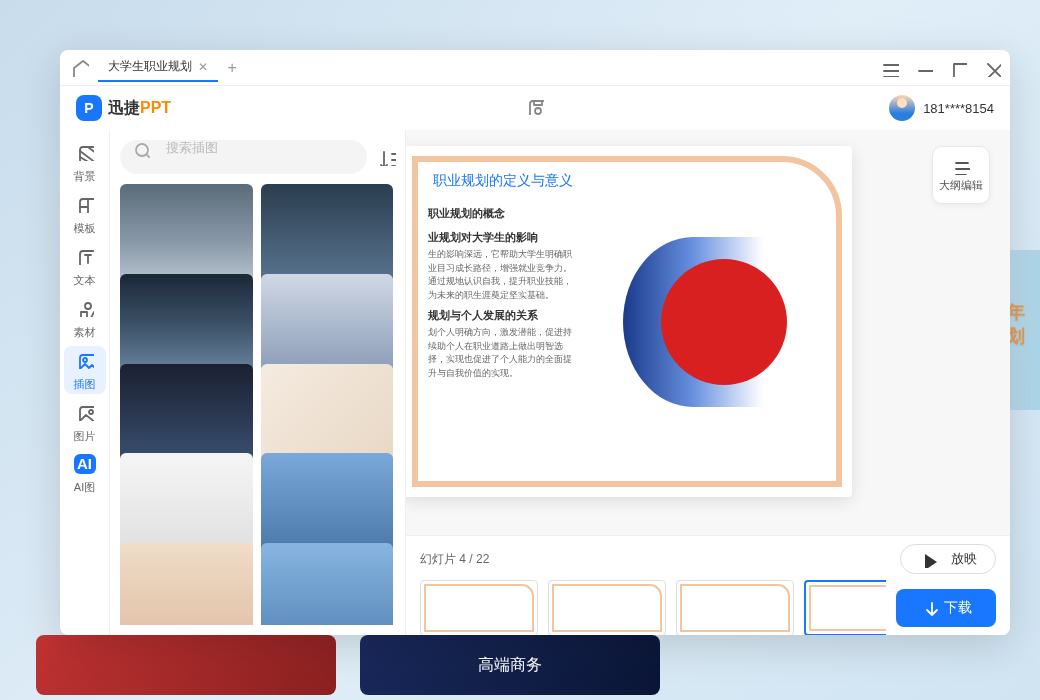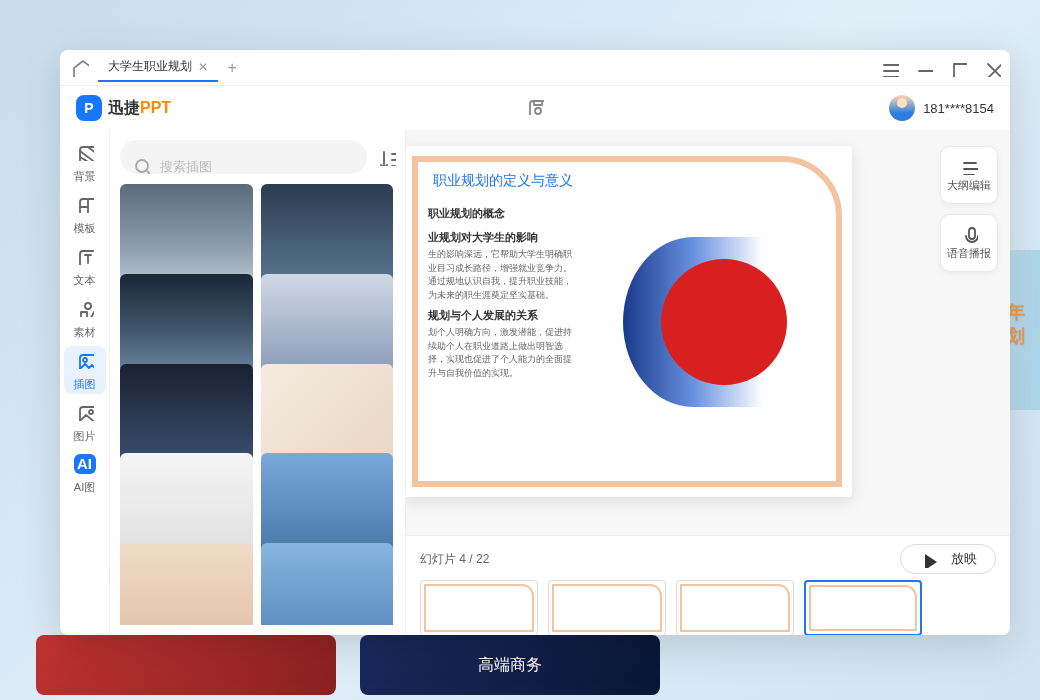--- a/index.html
+++ b/index.html
@@ -35,21 +35,21 @@
   .body{flex:1;display:flex;min-height:0}
 
   .rail{width:50px;border-right:1px solid #f0f0f0;display:flex;flex-direction:column;align-items:center;padding-top:8px;gap:4px}
   .rail-item{width:42px;height:48px;display:flex;flex-direction:column;align-items:center;justify-content:center;gap:6px;color:#666;font-size:11px;border-radius:8px;cursor:pointer}
   .rail-item.active{background:#e8f1ff;color:#1976ff}
   .rail-item.ai .rail-icon{background:#1976ff;color:#fff;border-radius:6px;width:22px;height:20px;display:flex;align-items:center;justify-content:center;font-size:15px;font-weight:700}
   .rail-icon{width:22px;height:22px;display:flex;align-items:center;justify-content:center}
 
   .panel{width:296px;background:#fff;border-right:1px solid #eee;display:flex;flex-direction:column;padding:10px 6px 10px 10px;overflow:hidden}
   .search-row{display:flex;gap:8px;align-items:center;margin-bottom:10px}
-  .search{flex:1;height:34px;background:#f4f4f4;border-radius:18px;display:flex;align-items:flex-end;padding:0 12px;color:#aaa;gap:10px}
+  .search{flex:1;height:34px;background:#f4f4f4;border-radius:18px;display:flex;align-items:flex-start;padding:0 12px;color:#aaa;gap:16px}
   .search input{border:none;background:transparent;outline:none;font-size:13px;color:#333;flex:1}
   .search input::placeholder{color:#bbb}
   .sort-btn{width:24px;height:24px;color:#666;display:flex;align-items:center;justify-content:center;cursor:pointer}
   .grid{flex:1;overflow:auto;display:grid;grid-template-columns:1fr 1fr;gap:8px;padding-right:6px}
   .grid::-webkit-scrollbar{width:6px}
   .grid::-webkit-scrollbar-thumb{background:#d0d0d0;border-radius:3px}
   .thumb{width:100%;aspect-ratio:4/3;border-radius:6px;overflow:hidden;cursor:pointer}
   .t1{background:linear-gradient(180deg,#5a6b7a 0%,#8a9aaa 60%,#b8c5d0 100%)}
   .t2{background:linear-gradient(180deg,#2b3d50,#5a7590)}
   .t3{background:linear-gradient(180deg,#1a2838,#3b5065,#6a85a0)}
@@ -69,21 +69,21 @@
   .slide-left{flex:0 0 150px;display:flex;flex-direction:column;font-size:10px;color:#555}
   .slide-title{text-align:center;color:#1976ff;font-size:14px;font-weight:500;margin-bottom:10px}
   .sec-h{font-size:11px;font-weight:700;color:#333;margin:6px 0 3px}
   .sec-p{font-size:9px;line-height:1.5;color:#666}
   .slide-right{flex:1;display:flex;align-items:center;justify-content:center}
   .orb{width:170px;height:170px;position:relative}
   .orb .moon{position:absolute;left:0;top:0;width:140px;height:170px;background:linear-gradient(90deg,#1a3a8a,#6890e0,#fff);border-radius:50% 0 0 50%/50%}
   .orb .sun{position:absolute;left:38px;top:22px;width:126px;height:126px;background:#d92020;border-radius:50%}
   .collapse-handle{position:absolute;left:-2px;top:50%;transform:translateY(-50%);width:14px;height:40px;background:#fff;border:1px solid #e0e0e0;border-radius:0 8px 8px 0;display:flex;align-items:center;justify-content:center;font-size:10px;color:#999;cursor:pointer}
 
-  .right-tools{position:absolute;right:12px;top:16px;display:flex;flex-direction:column;gap:10px}
+  .right-tools{position:absolute;right:20px;top:16px;display:flex;flex-direction:column;gap:10px}
   .tool-card{width:58px;height:58px;background:#fff;border:1px solid #e8e8e8;border-radius:10px;display:flex;flex-direction:column;align-items:center;justify-content:center;gap:3px;font-size:11px;color:#555;cursor:pointer;box-shadow:0 2px 6px rgba(0,0,0,.05)}
 
   .footer{height:100px;border-top:1px solid #eee;background:#fff;display:flex;flex-direction:column;padding:8px 14px;gap:6px}
   .footer-top{display:flex;align-items:center;justify-content:space-between}
   .counter{font-size:12px;color:#666}
   .play-btn{height:30px;padding:0 18px;border:1px solid #ddd;border-radius:15px;background:#fff;display:flex;align-items:center;gap:14px;font-size:13px;color:#333;cursor:pointer}
   .footer-bot{display:flex;align-items:center;gap:10px}
   .mini-row{flex:1;display:flex;gap:10px;overflow:hidden}
   .mini{width:118px;height:56px;border:1px solid #ddd;border-radius:4px;background:#fff;flex-shrink:0;position:relative;overflow:hidden;cursor:pointer}
   .mini.active{border:2px solid #1976ff}
@@ -282,27 +282,20 @@
           </div>
         </div>
 
         <div class="right-tools">
           <div class="tool-card">
             <svg>
                 <path d="M4 6h12M4 12h16M4 18h10"></path>
               </svg>
             <span>大纲编辑</span>
           </div>
-          <div class="tool-card">
-            <svg>
-                <rect x="9" y="3" width="6" height="11" rx="3"></rect>
-                <path d="M6 11a6 6 0 0012 0M12 17v4"></path>
-              </svg>
-            <span>语音播报</span>
-          </div>
         </div>
       </div>
 
       <div class="footer">
         <div class="footer-top">
           <div class="counter">幻灯片 4 / 22</div>
           <button class="play-btn">
             <svg style="fill:currentColor;stroke:none">
                 <path d="M6 4l12 8-12 8z"></path>
               </svg>
@@ -317,18 +310,24 @@
             <div class="mini">
                 <div class="mini-inner"></div>
               </div>
             <div class="mini">
                 <div class="mini-inner"></div>
               </div>
             <div class="mini active">
                 <div class="mini-inner"></div>
               </div>
           </div>
+          <button class="dl-btn">
+            <svg style="stroke:#fff">
+                <path d="M12 4v12M7 11l5 5 5-5M5 20h14"></path>
+              </svg>
+            <span>下载</span>
+          </button>
         </div>
       </div>
     </div>
 
   </div>
 </div>
 
 </body></html>

